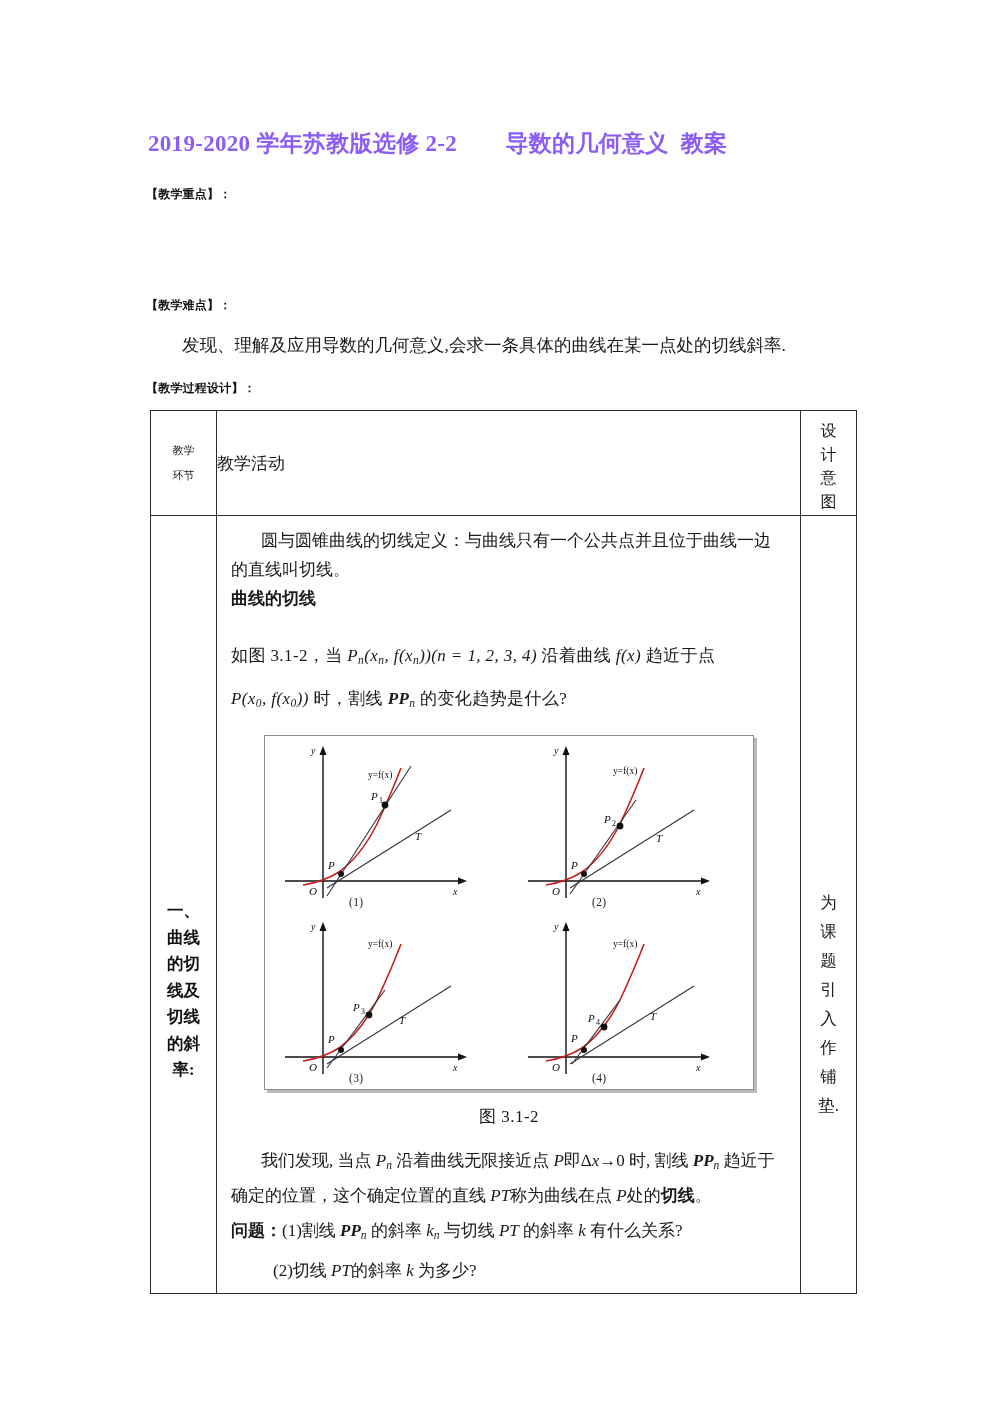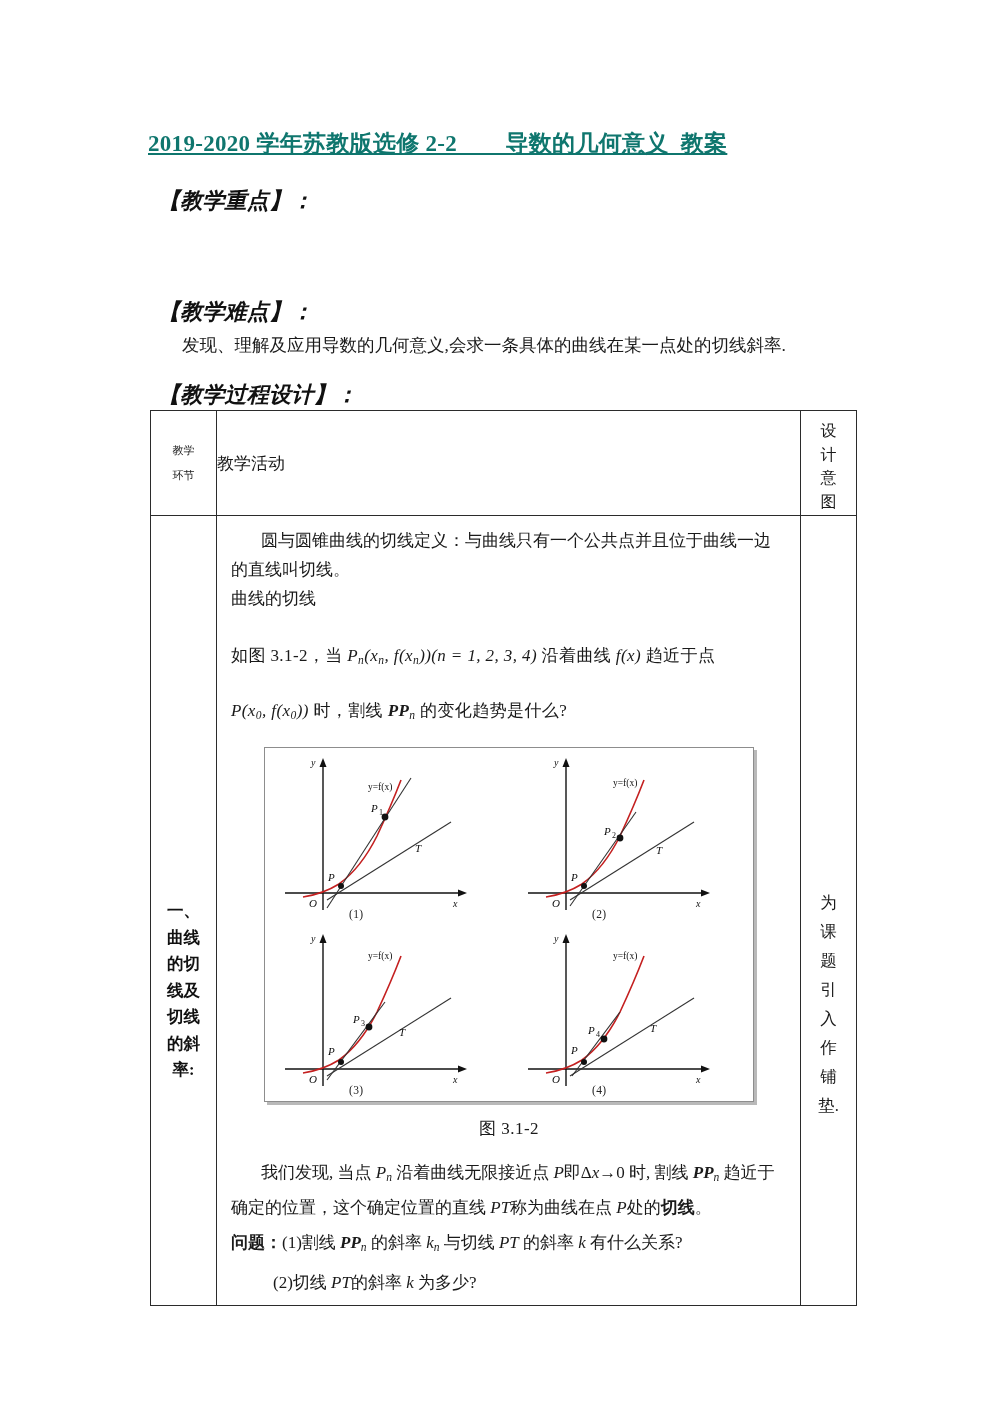--- a/index.html
+++ b/index.html
@@ -26,33 +26,31 @@
   
   .doc-title {
     position: absolute;
     left: 148px;
     top: 128px;
     width: 740px;
     font-size: 23px;
     font-weight: 700;
     letter-spacing: 0.3px;
     white-space: pre;
-    color: #0f766e;
-    text-decoration: underline;
+    color: #8b5cf6;
   }
 
   
   .sec-heading {
     position: absolute;
-    left: 158px;
-    font-size: 22px;
+    left: 146px;
+    font-size: 12px;
     font-weight: 700;
     color: #111;
     letter-spacing: 0.2px;
-    font-style: italic;
   }
   .para {
     position: absolute;
     left: 148px;
     width: 706px;
     font-size: 17.5px;
     line-height: 31px;
     color: #1a1a1a;
     text-align: justify;
   }
@@ -142,29 +140,29 @@
   }
   .content {
     position: relative;
     padding: 10px 13px 8px 14px;
   }
   .ctext {
     font-size: 17px;
     line-height: 29px;
     color: #1a1a1a;
   }
-  .ctext.bold { font-weight: 400; }
+  .ctext.bold { font-weight: 700; }
   .ctext .ind { display: inline-block; width: 30px; }
   .mathline {
     font-size: 17px;
     line-height: 30px;
     margin-top: 28px;
     letter-spacing: 0.4px;
   }
-  .mathline2 { margin-top: 20px; }
+  .mathline2 { margin-top: 8px; }
 
   
   .mi { font-family: "Liberation Serif", "DejaVu Serif", serif; font-style: italic; }
   .mb { font-family: "Liberation Serif", "DejaVu Serif", serif; font-style: italic; font-weight: 700; }
   sub.ms {
     font-style: italic;
     font-size: 0.68em;
     vertical-align: -0.28em;
   }
 

